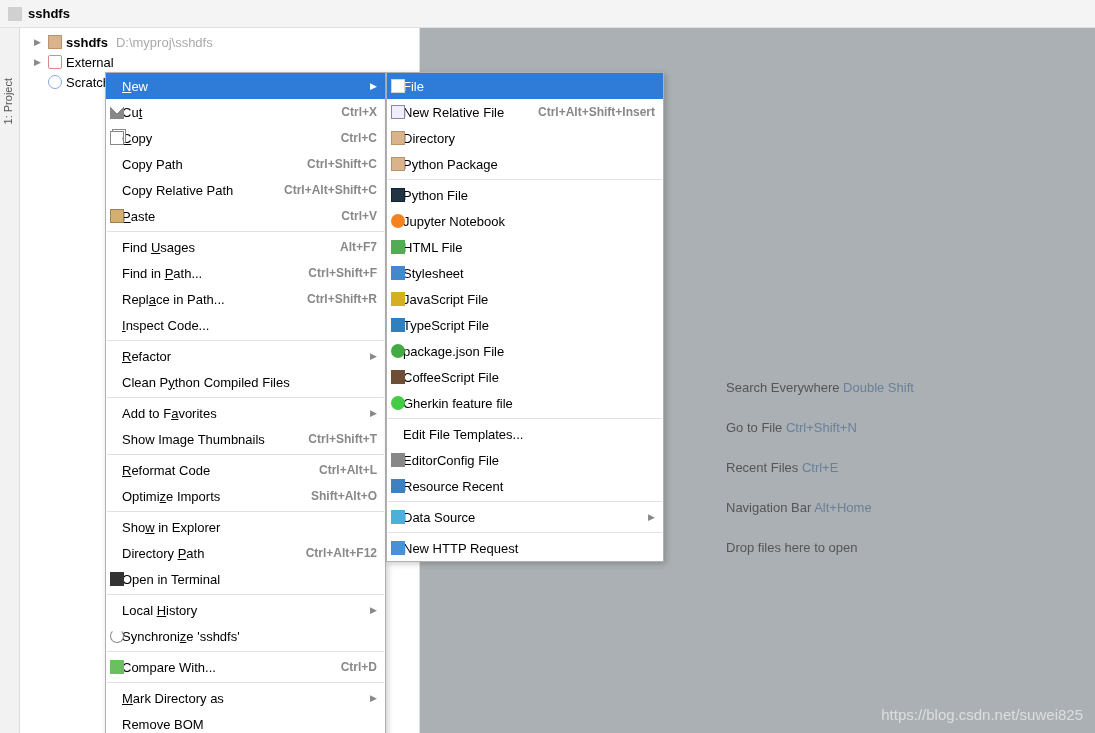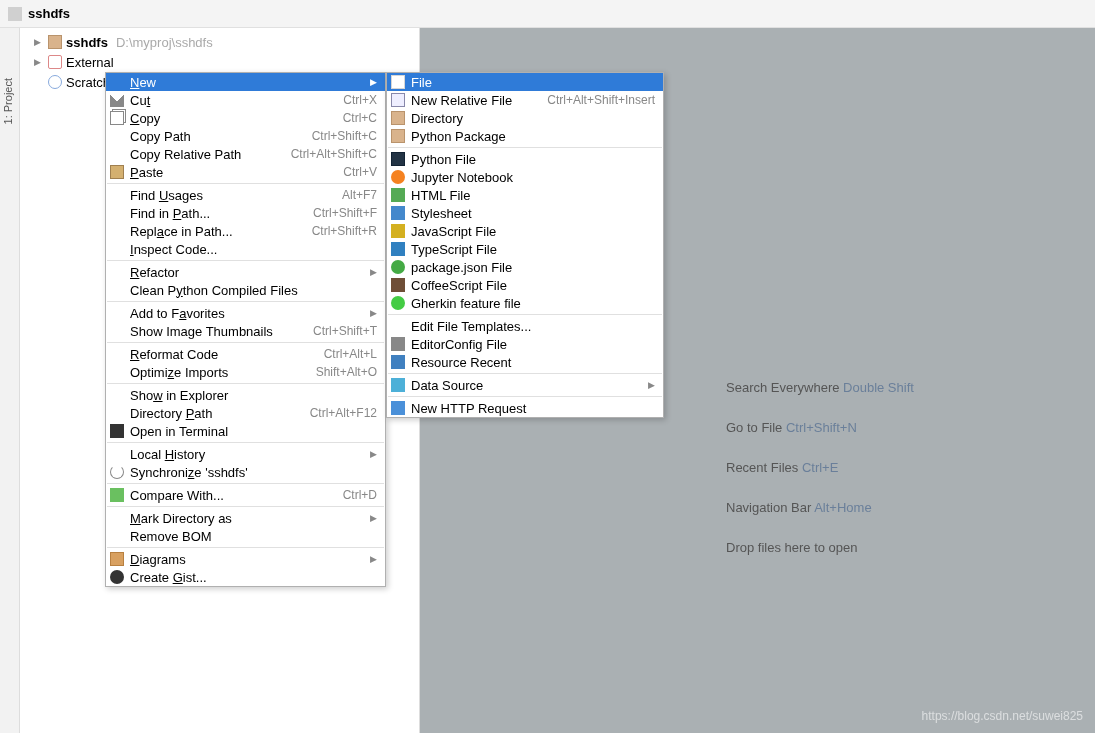--- a/index.html
+++ b/index.html
@@ -23,27 +23,27 @@
 .trow .picon { width:14px; height:14px; }
 .fld { background:#d9b38c; border:1px solid #b9936c; }
 .lib { background:#fff; border:1px solid #d88; border-radius:2px; }
 .scr { background:#fff; border:1px solid #8ad; border-radius:50%; }
 .trow .b { font-weight:bold; }
 .trow .dim { color:#aaa; margin-left:4px; }
 .content { flex:1; background:#aab0b3; position:relative; }
 .hints { position:absolute; top:340px; left:306px; color:#555; font-size:15px; line-height:40px; }
 .hints .h { white-space:nowrap; }
 .hints .sc { color:#6a7f9a; }
-.watermark { position:absolute; right:12px; bottom:10px; color:#e4e6e7; font-size:12px; opacity:.85;text-align:center; }
+.watermark { position:absolute; right:12px; bottom:10px; color:#e4e6e7; font-size:15px; opacity:.85;text-align:center; }
 
 .menu { position:absolute; background:#fff; border:1px solid #b0b0b0; box-shadow:2px 2px 6px rgba(0,0,0,.2); }
-.menu .row { height:18px; display:flex; align-items:center; padding:0 8px 0 24px; position:relative; cursor:default; }
+.menu .row { height:26px; display:flex; align-items:center; padding:0 8px 0 16px; position:relative; cursor:default; }
 .menu .row.sel { background:#2f7bd8; color:#fff; }
 .menu .row .lbl { flex:1; white-space:nowrap; }
-.menu .row .sc { color:#888; font-size:12px; margin-left:16px; }
+.menu .row .sc { color:#888; font-size:12px; margin-left:16px;font-weight:bold; }
 .menu .row .ar { font-size:9px; color:#888; margin-left:8px; }
 .menu .row.sel .ar { color:#fff; }
 .menu .row .mi { position:absolute; left:4px; width:14px; height:14px; }
 .menu .sep { height:1px; background:#e0e0e0; margin:2px 1px; }
 .menu u { text-decoration:underline; }
 
 #ctx { top:72px; left:105px; width:281px; }
 #sub { top:72px; left:386px; width:278px; }
 
 .ic-cut { background:linear-gradient(45deg,#888 45%,transparent 45%),linear-gradient(-45deg,#888 45%,transparent 45%); }

